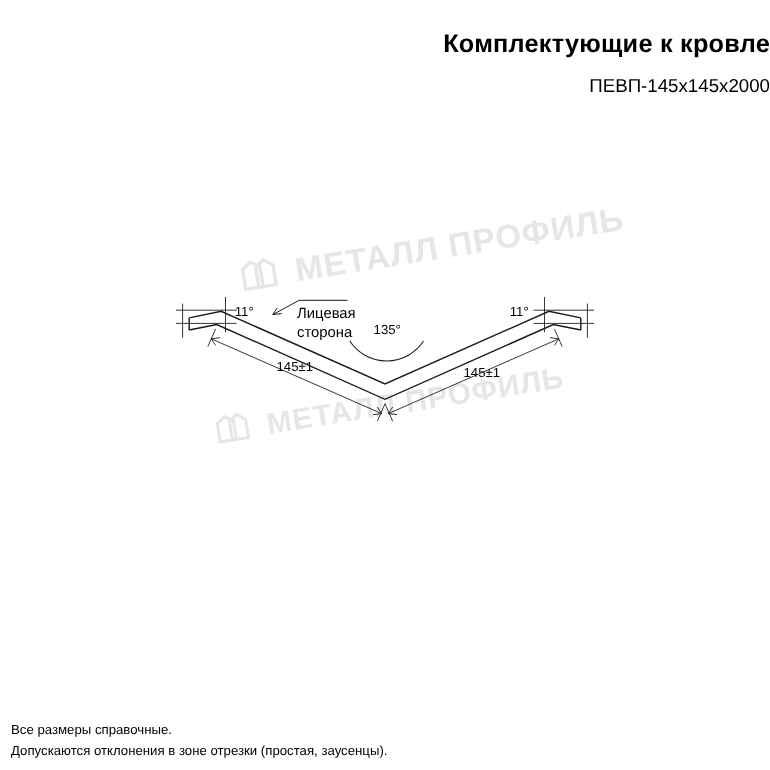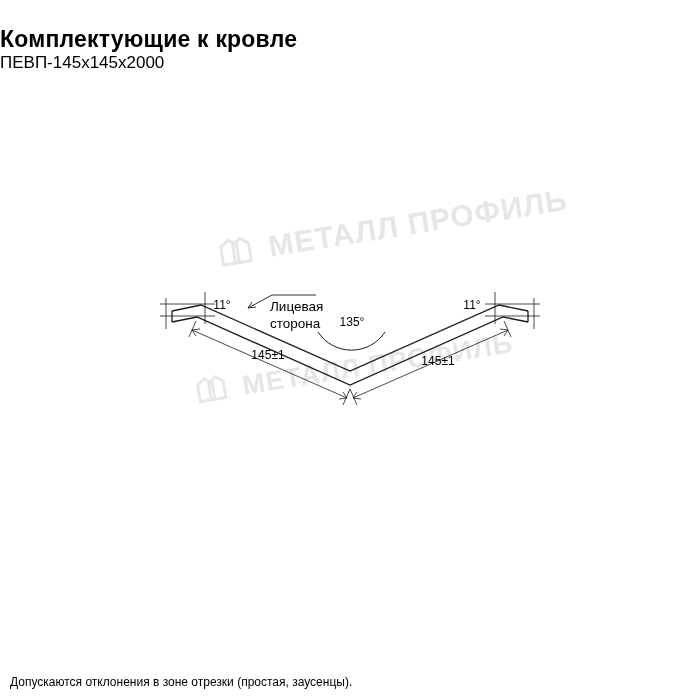--- a/index.html
+++ b/index.html
@@ -18,40 +18,41 @@
   .page {
     position: relative;
     width: 700px;
     height: 700px;
   }
   .titles {
     position: absolute;
     top: 0;
     left: 0;
     width: 700px;
-    text-align: left;
+    text-align: right;
   }
   .title-main {
     font-size: 23px;
     font-weight: bold;
     margin-top: 26px;
     letter-spacing: 0.2px;
   }
   .title-sub {
     font-size: 17px;
     margin-top: 30px;
     font-weight: normal;
   }
   .title-code {
     font-size: 17px;
+    margin-top: 16px;
     font-weight: normal;
   }
   .drawing {
     position: absolute;
-    top: 174px;
+    top: 152px;
     left: 0;
     width: 693px;
     height: 300px;
   }
   .watermarks {
     position: absolute;
     top: 170px;
     left: 0;
     width: 700px;
     height: 300px;
@@ -190,16 +191,17 @@
         <path d="M 272 121 L 316 121"></path>
         <path d="M 248 134 L 256 133 M 248 134 L 252 128"></path>
       </g>
       <text class="lbl-face" x="270" y="137">Лицевая</text>
       <text class="lbl-face" x="270" y="154">сторона</text>
 
     </svg>
   </div>
 
   <div class="footer">
+    <div>Все размеры справочные.</div>
     <div>Допускаются отклонения в зоне отрезки (простая, заусенцы).</div>
   </div>
 
 </div>
 
 </body></html>

